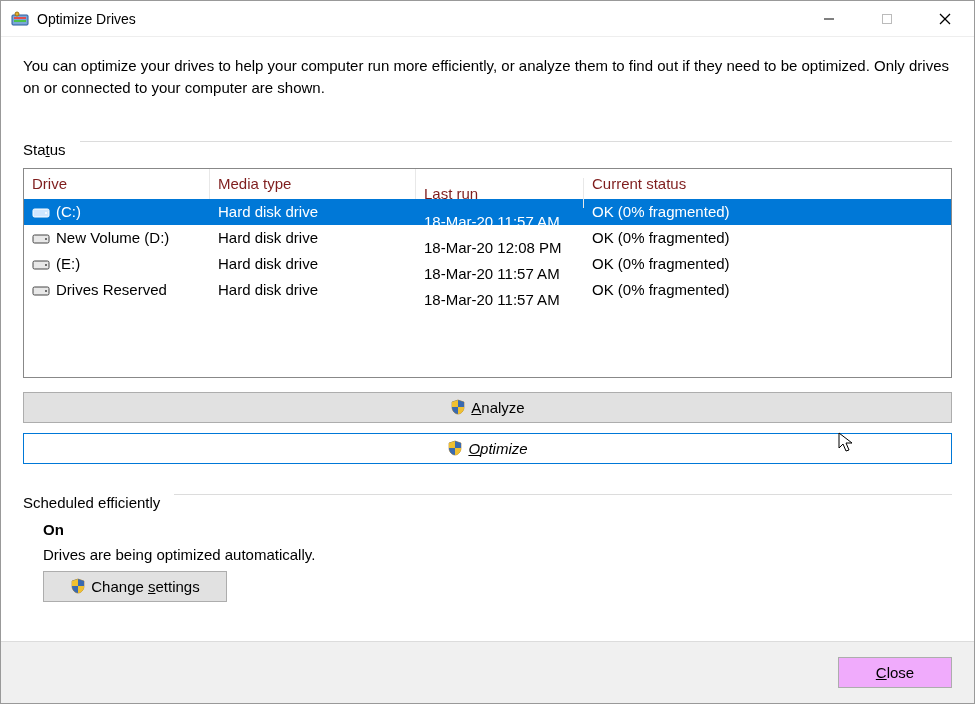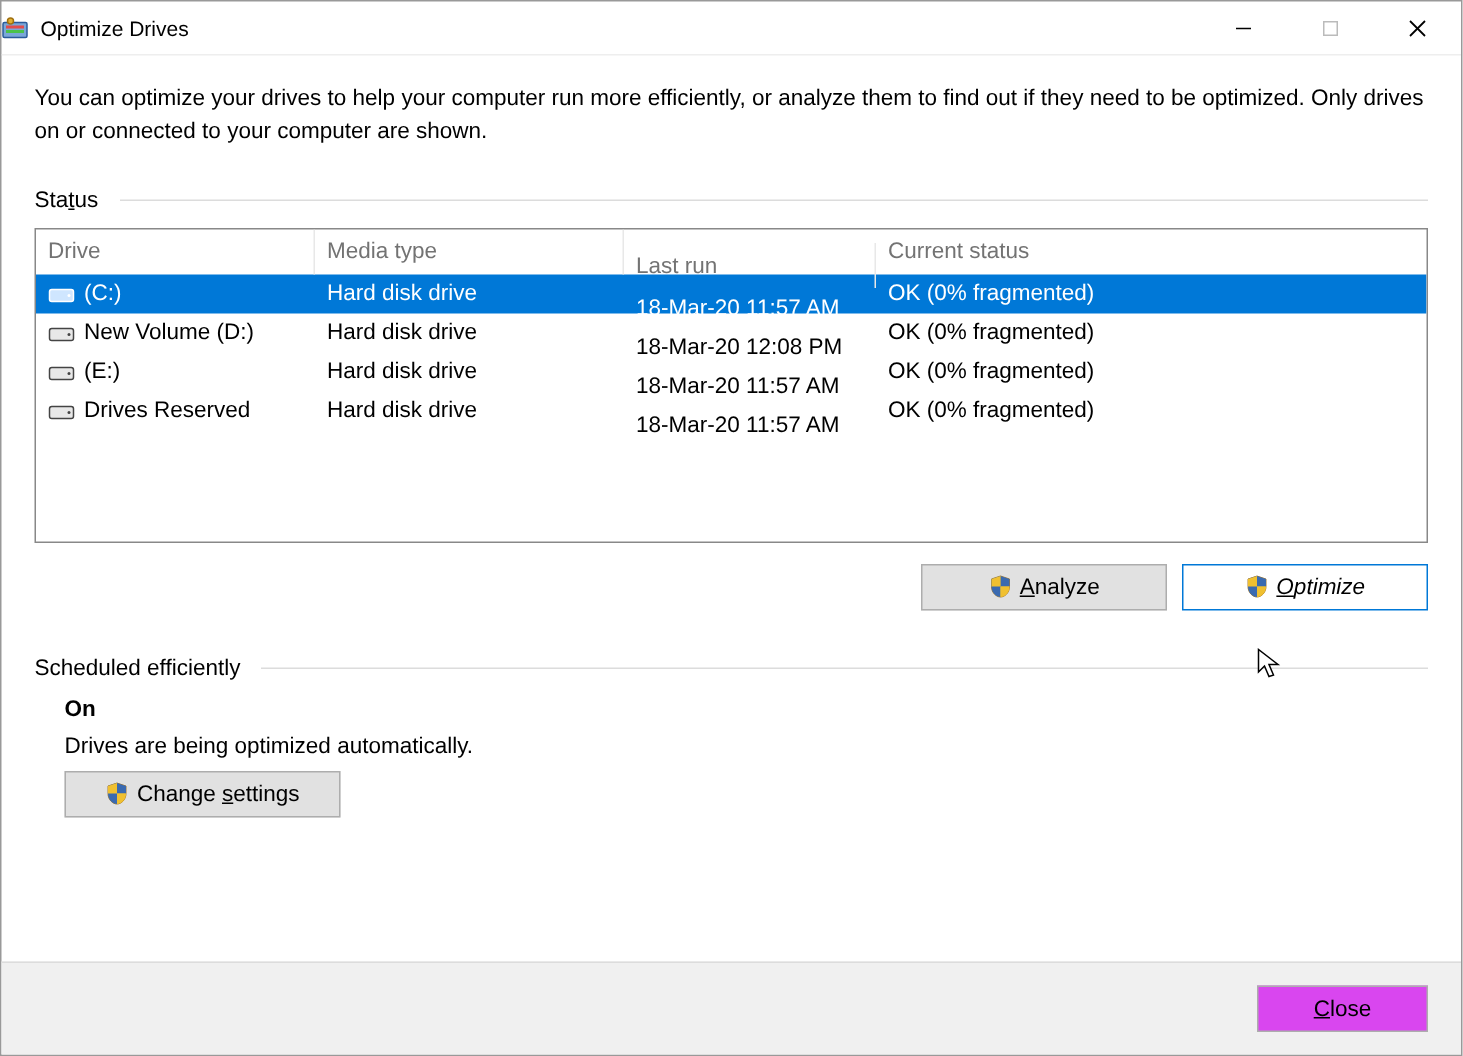--- a/index.html
+++ b/index.html
@@ -12,20 +12,21 @@
       background: #fff;
       width: 975px;
       height: 704px;
       overflow: hidden;
       border: 1px solid #999;
     }
     .titlebar {
       height: 36px;
       display: flex;
       align-items: center;
+      padding-left: 10px;
       border-bottom: 1px solid #eee;
     }
     .titlebar-icon {
       width: 18px;
       height: 18px;
       margin-right: 8px;
     }
     .titlebar-title {
       flex: 0 0 auto;
       font-size: 14px;
@@ -39,25 +40,24 @@
       justify-content: center;
       color: #000;
     }
     .titlebar-btn.disabled { color: #bbb; }
     .content {
       padding: 18px 22px 0 22px;
     }
     .desc {
       font-size: 15px;
       line-height: 1.45;
-      margin-bottom: 26px;
+      margin-bottom: 42px;
     }
     .section-label {
       display: flex;
-      align-items: center;
       margin-bottom: 10px;
     }
     .section-label .lbl {
       font-size: 15px;
       margin-right: 14px;
     }
     .section-label .line {
       flex: 1;
       height: 1px;
       background: #dcdcdc;
@@ -65,21 +65,21 @@
     .drive-table {
       border: 1px solid #888;
       height: 210px;
       overflow: hidden;
     }
     .drive-header {
       display: flex;
       height: 30px;
       align-items: center;
       font-size: 15px;
-      color: #737373;
+      color: #7f1d1d;
     }
     .drive-header .col {
       padding: 0 8px;
       border-right: 1px solid #e8e8e8;
       height: 100%;
       display: flex;
       align-items: center;
     }
     .drive-header .col:last-child { border-right: none; }
     .drive-row {
@@ -109,20 +109,21 @@
       height: 14px;
       margin-right: 6px;
       flex: 0 0 auto;
     }
     .btn-row {
       display: flex;
       justify-content: flex-end;
       gap: 10px;
       margin-top: 14px;
       margin-bottom: 30px;
+      flex-direction: column;
     }
     .btn {
       min-width: 164px;
       height: 31px;
       background: #e1e1e1;
       border: 1px solid #adadad;
       display: flex;
       align-items: center;
       justify-content: center;
       font-size: 15px;
@@ -163,21 +164,21 @@
       height: 62px;
       background: #f0f0f0;
       border-top: 1px solid #dcdcdc;
       display: flex;
       align-items: center;
       justify-content: flex-end;
       padding-right: 22px;
     }
     .btn.close {
       min-width: 114px;
-      background: #d946ef;
+      background: #f0abfc;
       border: 1px solid #adadad;
     }
     .underline { text-decoration: underline; }
     .change-settings-row {
       flex: 0 0 auto;
     }
     .cursor-arrow {
       position: absolute;
       left: 838px;
       top: 432px;

